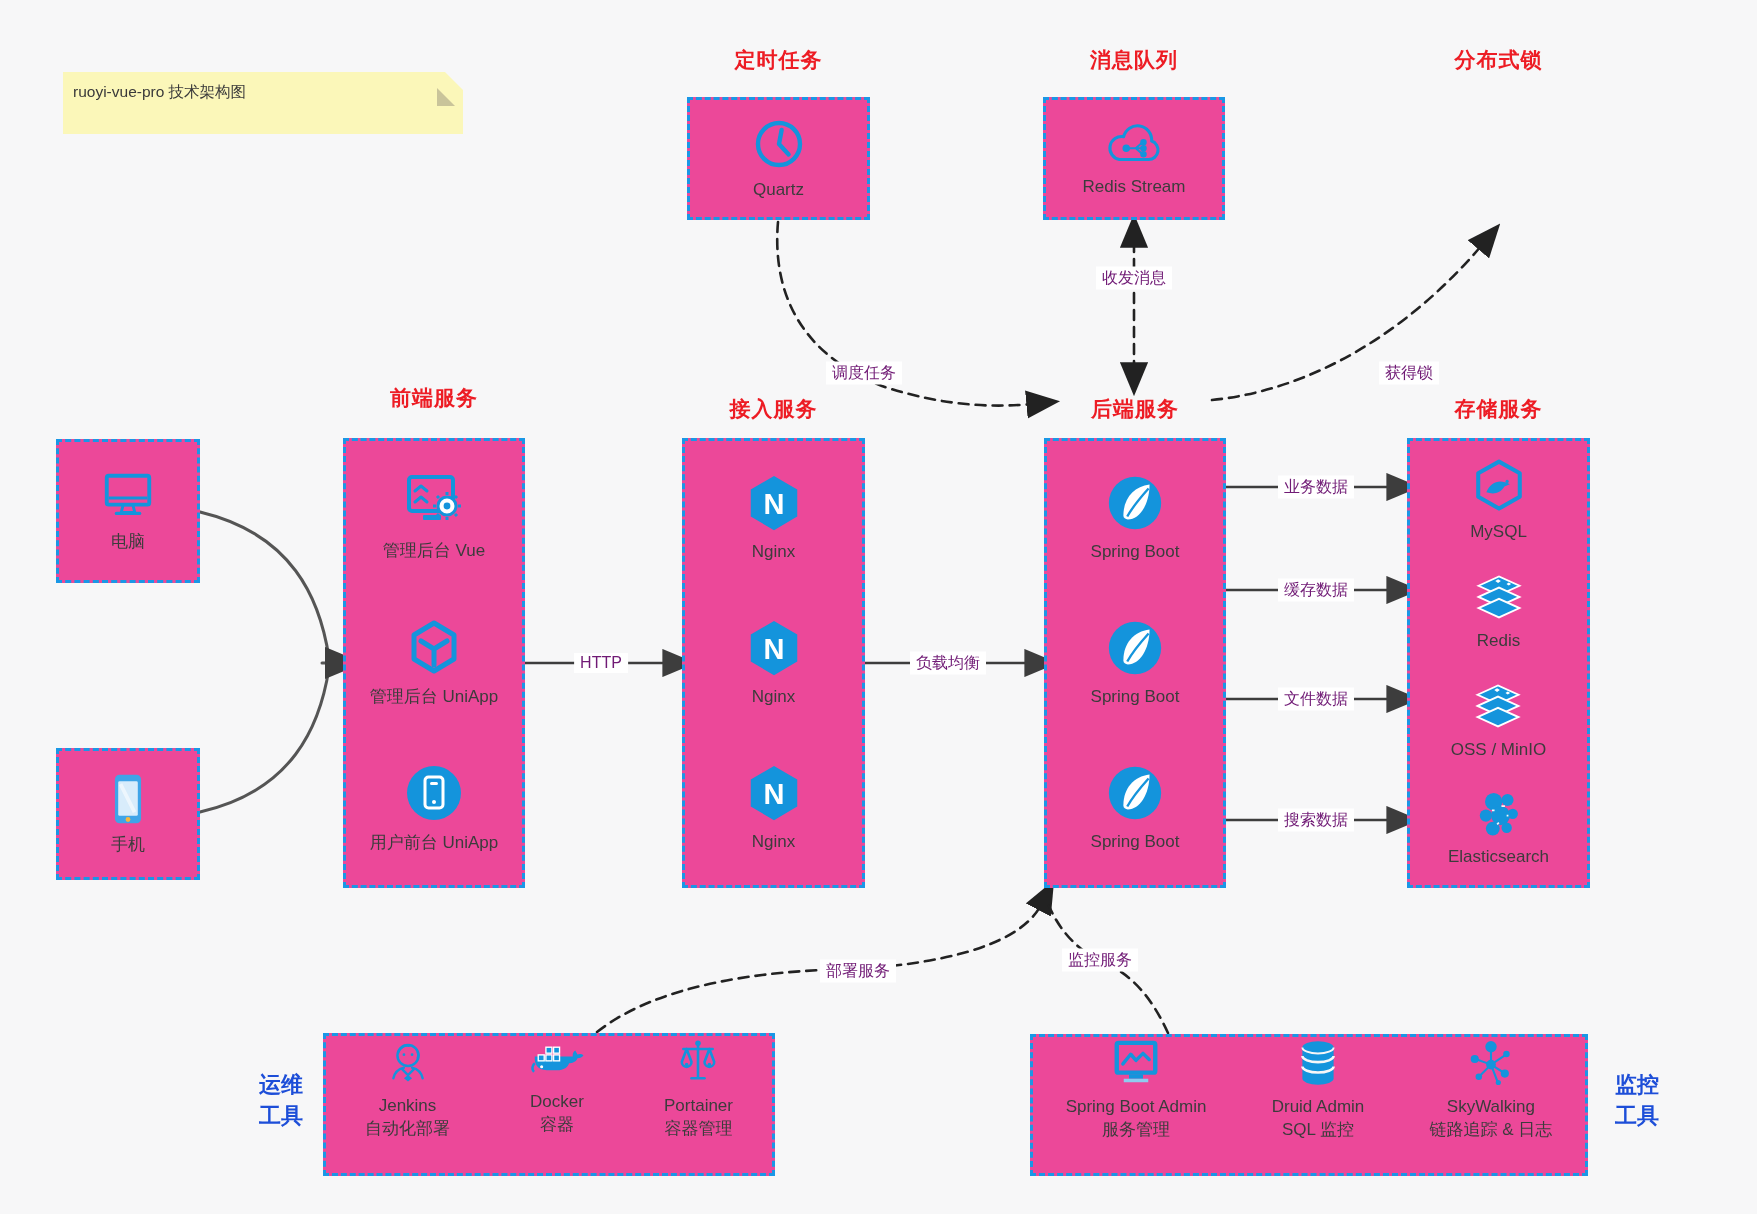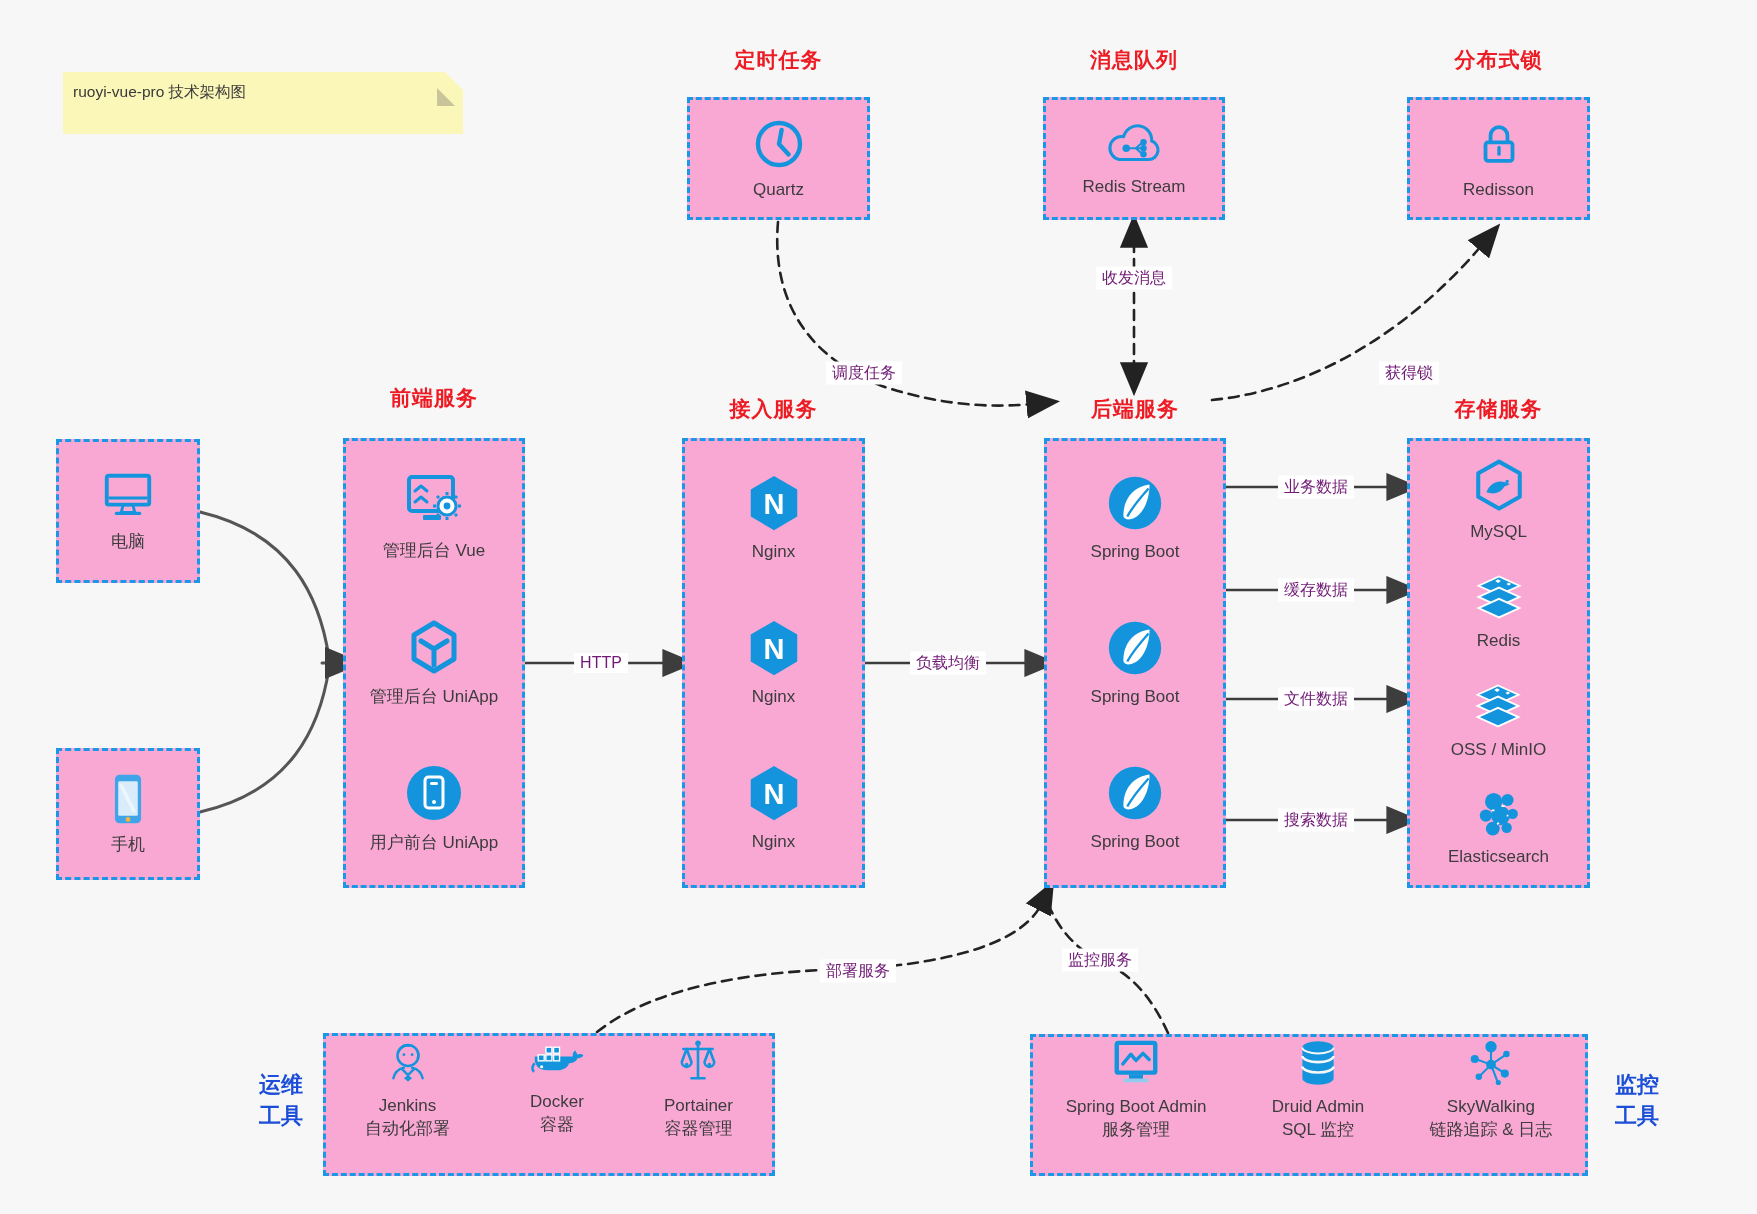--- a/index.html
+++ b/index.html
@@ -1,19 +1,19 @@
 <!DOCTYPE html>
 <html><head>
 <meta charset="utf-8">
 <style>
   html,body{margin:0;padding:0;background:#f7f7f8;}
   #canvas{position:relative;width:1757px;height:1214px;background:#f7f7f8;
     font-family:"Liberation Sans","DejaVu Sans",sans-serif;overflow:hidden;}
   #wires{position:absolute;left:0;top:0;z-index:1;}
-  .box{position:absolute;background:#f9a8d4;border:3px dashed #1a97e6;box-sizing:border-box;
+  .box{position:absolute;background:#ec4899;border:3px dashed #1a97e6;box-sizing:border-box;
     display:flex;z-index:2;}
   .col{flex-direction:column;justify-content:space-around;align-items:center;padding:4px 0;}
   .row{flex-direction:row;justify-content:space-around;}
   .node-item{display:flex;flex-direction:column;align-items:center;}
   .node-label{font-size:17px;color:#3c3c3c;margin-top:7px;text-align:center;line-height:1.35;white-space:nowrap;}
   .group-title{position:absolute;color:#ed1c24;font-weight:bold;font-size:21px;text-align:center;z-index:3;letter-spacing:1px;}
   .side-label{position:absolute;color:#1d4ed8;font-weight:bold;font-size:22px;line-height:1.4;text-align:center;z-index:3;}
   .edge-label{position:absolute;transform:translate(-50%,-50%);background:#fff;padding:1px 6px;
     font-size:16px;color:#701a75;white-space:nowrap;z-index:4;}
   .note{position:absolute;left:55px;top:72px;width:400px;height:62px;background:#fbf7b9;
@@ -103,30 +103,20 @@
           <path d="M30 33 h8 M38 33 L46 26 M38 33 L46 33 M38 33 L46 40" fill="none"></path>
           <circle cx="47" cy="26" r="2.6"></circle>
             <circle cx="47" cy="33" r="2.6"></circle>
             <circle cx="47" cy="40" r="2.6"></circle>
         </g>
       </svg>
       <div class="node-label">Redis Stream</div>
     </div>
   </div>
 
-  <div class="box col" style="left:1407px;top:97px;width:183px;height:123px;">
-    <div class="node-item">
-      <svg class="ic" width="54" height="56" viewBox="0 0 64 64">
-        <path d="M22 30 v-8 a10 10 0 0 1 20 0 v8" fill="none" stroke="#1494dc" stroke-width="4.5"></path>
-        <rect x="16" y="30" width="32" height="22" rx="3" fill="none" stroke="#1494dc" stroke-width="4.5"></rect>
-        <path d="M32 36 v8" stroke="#1494dc" stroke-width="4" stroke-linecap="round"></path>
-      </svg>
-      <div class="node-label">Redisson</div>
-    </div>
-  </div>
 
   <div class="box col" style="left:56px;top:439px;width:144px;height:144px;">
     <div class="node-item">
       <svg class="ic" width="62" height="56" viewBox="0 0 64 58">
         <rect x="10" y="8" width="44" height="30" rx="2" fill="none" stroke="#1494dc" stroke-width="4"></rect>
         <path d="M12 31 h40" stroke="#1494dc" stroke-width="3"></path>
         <path d="M27 38 l-2 8 h14 l-2-8 z" fill="none" stroke="#1494dc" stroke-width="3" stroke-linejoin="round"></path>
         <path d="M20 47 h24" stroke="#1494dc" stroke-width="3.5" stroke-linecap="round"></path>
       </svg>
       <div class="node-label">电脑</div>

